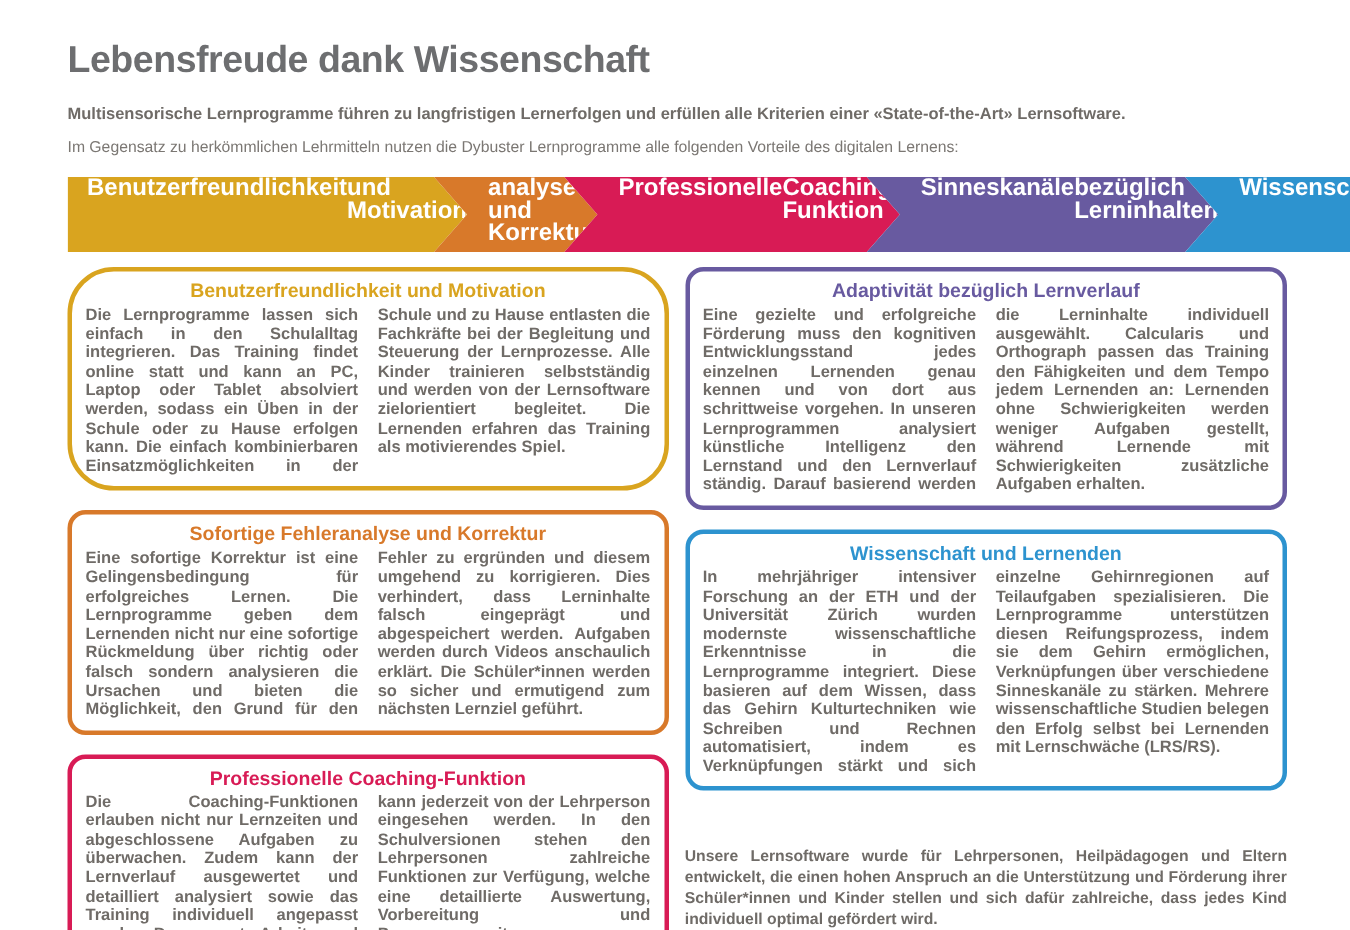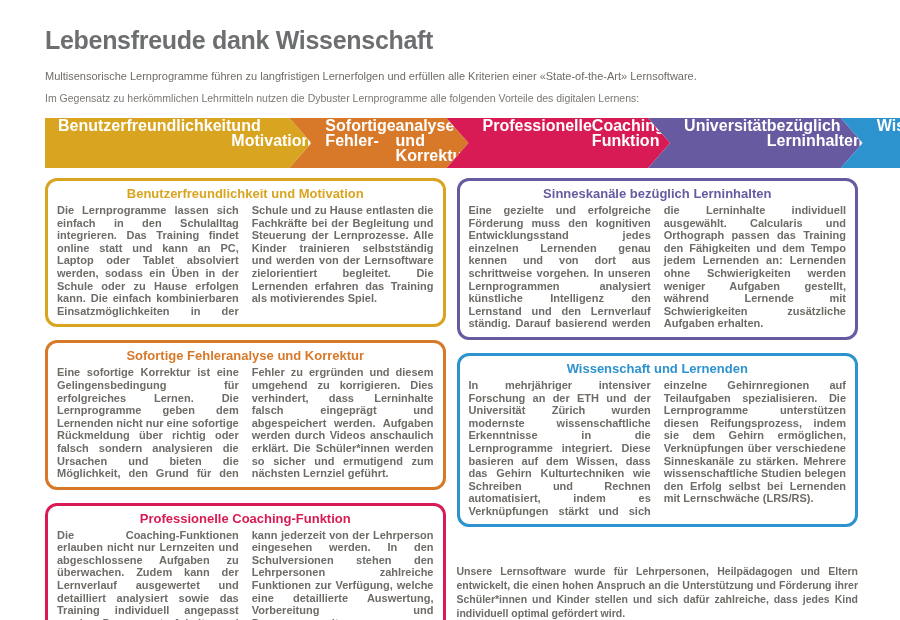--- a/index.html
+++ b/index.html
@@ -12,21 +12,21 @@
     padding: 26px 42px 0 45px;
     overflow: hidden;
   }
   .page-title {
     margin: 0 0 15px 0;
     font-size: 25px; font-weight: bold; letter-spacing: -0.3px;
     color: #6d6e70;
   }
   .subtitle {
     margin: 0 0 10px 0;
-    font-size: 11px; font-weight: normal;
+    font-size: 11px; font-weight: bold;
     color: #6f6b67;
   }
   .intro {
     margin: 0 0 13px 0;
     font-size: 10.5px; line-height: 13px;
     color: #7b7773;
     max-width: 600px;
   }
   
   .bar { display: flex; height: 50px; margin-bottom: 10px; width: 813px; }
@@ -59,21 +59,21 @@
     font-size: 13px; font-weight: bold;
     color: var(--c);
   }
   .card p {
     margin: 0;
     column-count: 2; column-gap: 13px;
     font-size: 11px; line-height: 12.6px;
     font-weight: bold; text-align: justify;
     color: #6f6b67;
   }
-  .card-1 { min-height: 121px; }
+  .card-1 { min-height: 121px; border-radius: 31px; }
   .card-2 { min-height: 122px; }
   .card-3 { min-height: 146px; }
   .card-4 { min-height: 125px; }
   .card-5 { min-height: 147px; }
   
   .footer { margin-top: 24px; }
   .footer-par {
     margin: 0;
     font-size: 10.5px; line-height: 14px;
     font-weight: bold; text-align: justify;
@@ -93,29 +93,28 @@
   <h1 class="page-title">Lebensfreude dank Wissenschaft</h1>
   <p class="subtitle">Multisensorische Lernprogramme führen zu langfristigen Lernerfolgen und erfüllen alle Kriterien einer «State-of-the-Art» Lernsoftware.</p>
   <p class="intro">Im Gegensatz zu herkömmlichen Lehrmitteln nutzen die Dybuster Lernprogramme alle folgenden Vorteile des digitalen Lernens:</p>
 
   <div class="bar">
     <div class="chev" style="--c: #d9a41f;">
       <span>Benutzerfreundlichkeit</span>
       <span>und Motivation</span>
     </div>
     <div class="chev" style="--c: #d8792a;">
-      <span>Sofortige Fehler-</span>
       <span>analyse und Korrektur</span>
     </div>
     <div class="chev" style="--c: #d81b55;">
       <span>Professionelle</span>
       <span>Coaching-Funktion</span>
     </div>
     <div class="chev" style="--c: #685aa0;">
-      <span>Universität</span>
+      <span>Sinneskanäle</span>
       <span>bezüglich Lerninhalten</span>
     </div>
     <div class="chev" style="--c: #2d93cf;">
       <span>Wissenschaft</span>
       <span>und Forschung</span>
     </div>
   </div>
 
   <div class="cols">
     <div class="col col-left">
@@ -128,21 +127,21 @@
         <p>Eine sofortige Korrektur ist eine Gelingensbedingung für erfolgreiches Lernen. Die Lernprogramme geben dem Lernenden nicht nur eine sofortige Rückmeldung über richtig oder falsch sondern analysieren die Ursachen und bieten die Möglichkeit, den Grund für den Fehler zu ergründen und diesem umgehend zu korrigieren. Dies verhindert, dass Lerninhalte falsch eingeprägt und abgespeichert werden. Aufgaben werden durch Videos anschaulich erklärt. Die Schüler*innen werden so sicher und ermutigend zum nächsten Lernziel geführt.</p>
       </section>
       <section class="card card-3" style="--c: #d81b55;">
         <h3>Professionelle Coaching-Funktion</h3>
         <p>Die Coaching-Funktionen erlauben nicht nur Lernzeiten und abgeschlossene Aufgaben zu überwachen. Zudem kann der Lernverlauf ausgewertet und detailliert analysiert sowie das Training individuell angepasst werden. Der gesamte Arbeits- und Lernverlauf wird gespeichert und kann jederzeit von der Lehrperson eingesehen werden. In den Schulversionen stehen den Lehrpersonen zahlreiche Funktionen zur Verfügung, welche eine detaillierte Auswertung, Vorbereitung und Programmerweiterung ermöglichen.</p>
       </section>
     </div>
 
     <div class="col col-right">
       <section class="card card-4" style="--c: #685aa0;">
-        <h3>Sinneskanäle bezüglich Lerninhalten</h3>
+        <h3>Adaptivität bezüglich Lernverlauf</h3>
         <p>Eine gezielte und erfolgreiche Förderung muss den kognitiven Entwicklungsstand jedes einzelnen Lernenden genau kennen und von dort aus schrittweise vorgehen. In unseren Lernprogrammen analysiert künstliche Intelligenz den Lernstand und den Lernverlauf ständig. Darauf basierend werden die Lerninhalte individuell ausgewählt. Calcularis und Orthograph passen das Training den Fähigkeiten und dem Tempo jedem Lernenden an: Lernenden ohne Schwierigkeiten werden weniger Aufgaben gestellt, während Lernende mit Schwierigkeiten zusätzliche Aufgaben erhalten.</p>
       </section>
       <section class="card card-5" style="--c: #2d93cf;">
         <h3>Wissenschaft und Lernenden</h3>
         <p>In mehrjähriger intensiver Forschung an der ETH und der Universität Zürich wurden modernste wissenschaftliche Erkenntnisse in die Lernprogramme integriert. Diese basieren auf dem Wissen, dass das Gehirn Kulturtechniken wie Schreiben und Rechnen automatisiert, indem es Verknüpfungen stärkt und sich einzelne Gehirnregionen auf Teilaufgaben spezialisieren. Die Lernprogramme unterstützen diesen Reifungsprozess, indem sie dem Gehirn ermöglichen, Verknüpfungen über verschiedene Sinneskanäle zu stärken. Mehrere wissenschaftliche Studien belegen den Erfolg selbst bei Lernenden mit Lernschwäche (LRS/RS).</p>
       </section>
       <div class="footer">
         <p class="footer-par">Unsere Lernsoftware wurde für Lehrpersonen, Heilpädagogen und Eltern entwickelt, die einen hohen Anspruch an die Unterstützung und Förderung ihrer Schüler*innen und Kinder stellen und sich dafür zahlreiche, dass jedes Kind individuell optimal gefördert wird.</p>
         <p class="contact">Dybuster AG | Weinbergstrasse 20 | 8001 Zürich | T 044 250 76 10 | schulen@dybuster.ch</p>
       </div>

